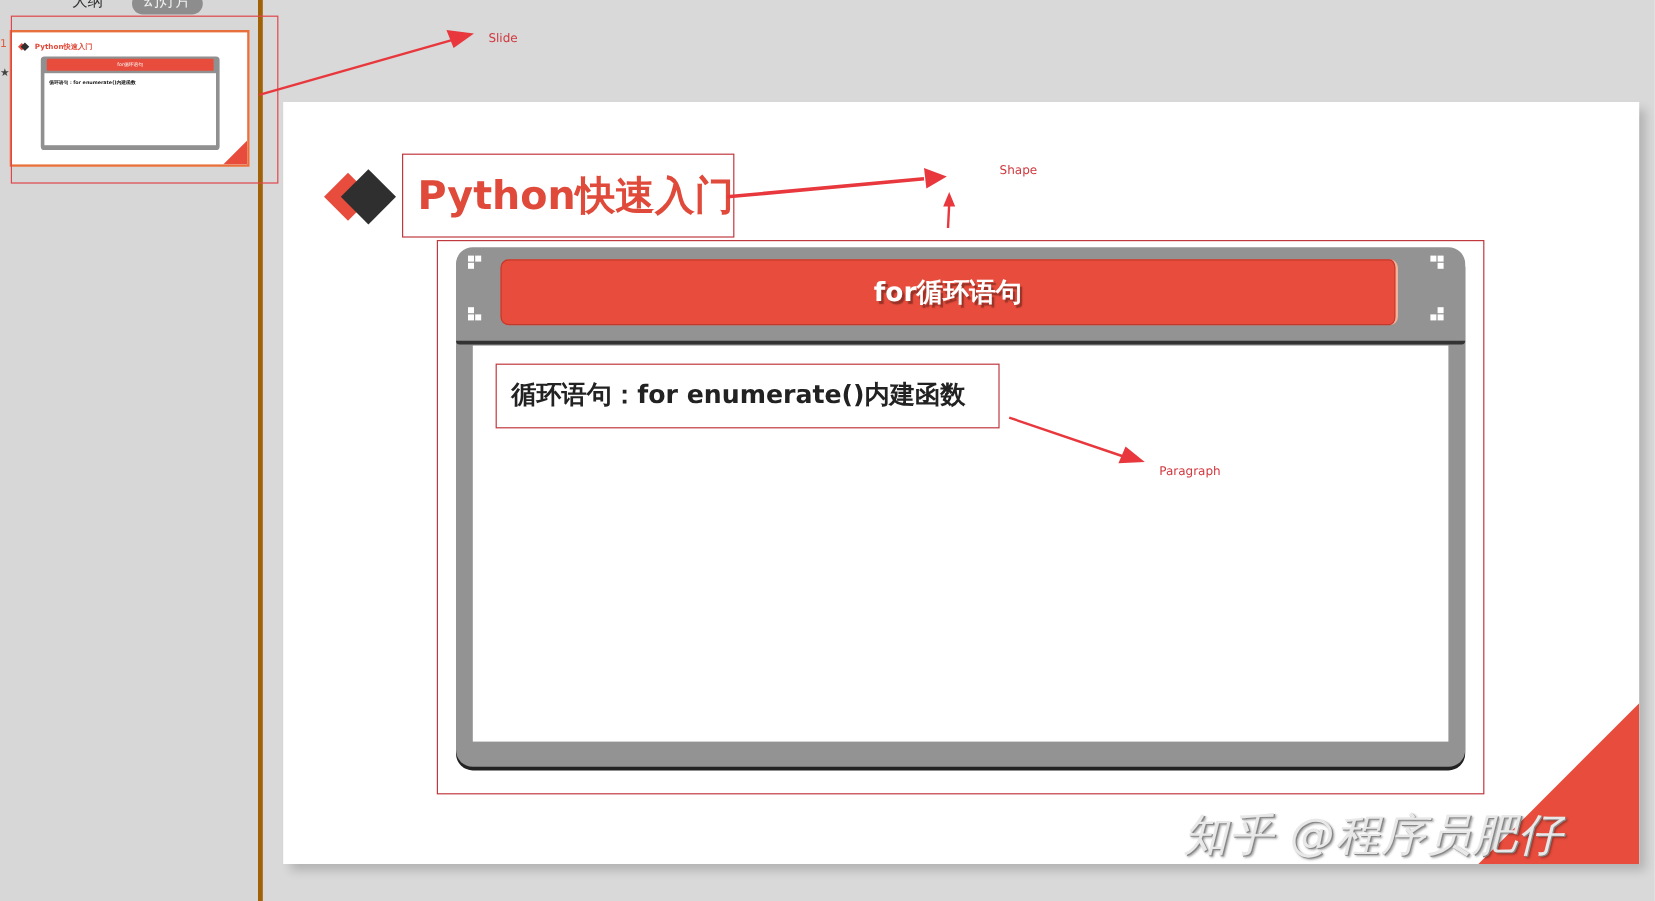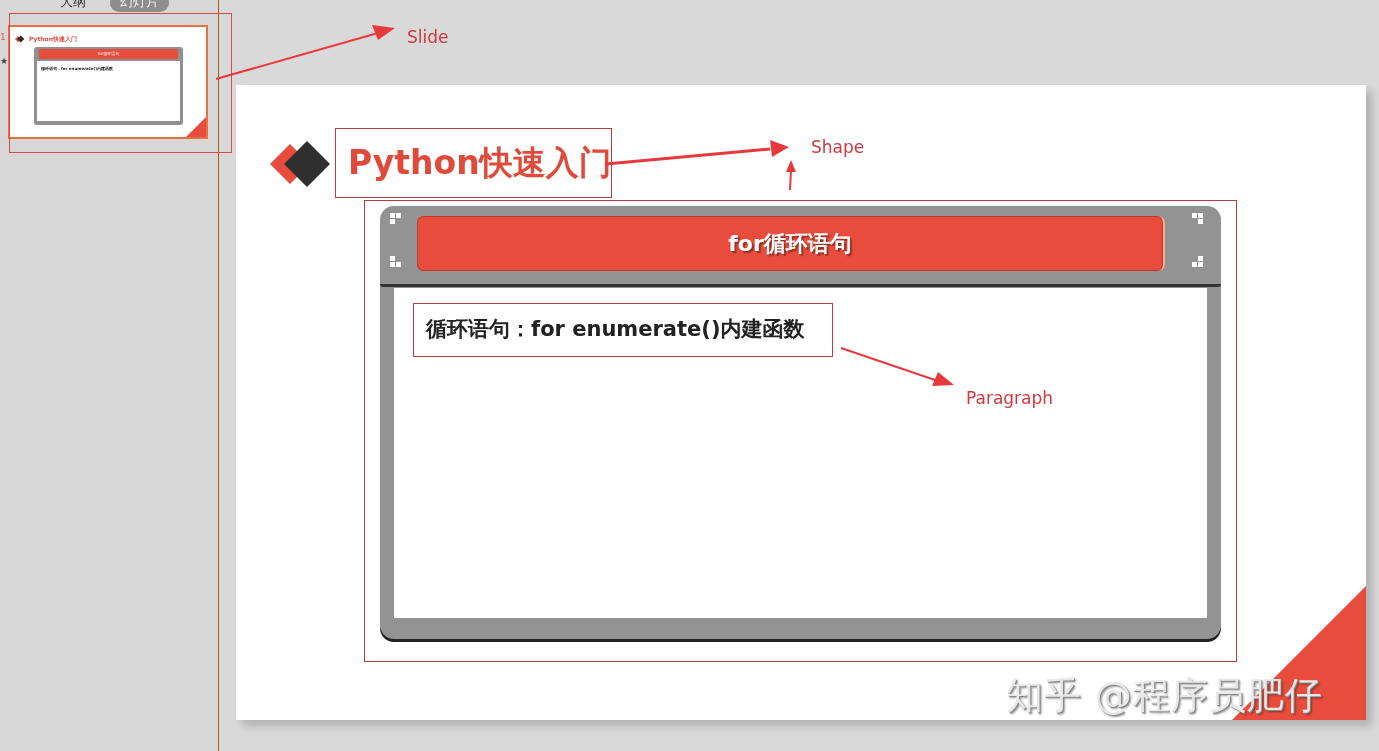--- a/index.html
+++ b/index.html
@@ -1,20 +1,20 @@
 <!DOCTYPE html>
 <html><head>
 <meta charset="utf-8">
 <style>
   * { box-sizing: border-box; margin: 0; padding: 0; }
   html, body { width: 1379px; height: 751px; overflow: hidden; }
   body { background: #d9d9d9; font-family: "DejaVu Sans", "Liberation Sans", sans-serif; position: relative; }
 
   
-  .left-pane { position: absolute; left: 0; top: 0; width: 219px; height: 751px; background: #d7d7d7; border-right: 1px solid #a16207; }
+  .left-pane { position: absolute; left: 0; top: 0; width: 219px; height: 751px; background: #d7d7d7; border-right: 4px solid #a16207; }
   .pane-tabs { position: absolute; top: -6px; left: 50px; display: flex; gap: 14px; align-items: center; }
   .pane-tab { font-size: 13px; color: #333; padding: 1px 10px; border-radius: 10px; height: 18px; line-height: 14px; }
   .pane-tab.active { background: #8d8d8d; color: #f0f0f0; }
   .slide-num { position: absolute; left: 0; top: 32px; font-size: 9px; color: #e05a3a; }
   .star { position: absolute; left: 0; top: 56px; font-size: 9px; color: #444; }
 
   .thumb-annot { position: absolute; left: 9px; top: 13px; width: 223px; height: 140px; border: 1px solid #e0474c; }
   .thumb { position: absolute; left: 8px; top: 25px; width: 200px; height: 114px; background: #fff; border: 2px solid #e8703d; overflow: hidden; }
   .thumb .t-logo { position: absolute; left: 5px; top: 8px; width: 10px; height: 8px; }
   .thumb .t-title { position: absolute; left: 19px; top: 8px; font-size: 6px; color: #e04a3a; font-weight: bold; }
@@ -38,24 +38,24 @@
   .frame-header-shadow { position: absolute; left: 0; top: 78px; width: 841px; height: 3px; background: #333; border-radius: 0 0 14px 14px; }
   .header-bar { position: absolute; left: 37px; top: 10px; width: 748px; height: 55px; background: #e74c3c; border-radius: 7px; border-right: 2px solid #f3b29a; box-shadow: inset 0 0 0 1px #c0392b; display: flex; align-items: center; justify-content: center; }
   .header-text { color: #fff; font-size: 22px; font-weight: bold; text-shadow: 2px 2px 1px rgba(0,0,0,0.35); }
   .content-area { position: absolute; left: 14px; top: 82px; width: 813px; height: 330px; background: #fff; }
   .dots { position: absolute; width: 14px; height: 14px; }
   .dots i { position: absolute; width: 5px; height: 5px; background: #fff; }
 
   .para-box { position: absolute; left: 177px; top: 218px; width: 420px; height: 54px; border: 1px solid #c0393f; }
   .para-text { position: absolute; left: 12px; top: 11px; font-size: 21px; font-weight: bold; color: #222; white-space: nowrap; }
 
-  .watermark { position: absolute; left: 770px; top: 586px; font-size: 37px; color: #e8e8e8; white-space: nowrap; text-shadow: 1px 1px 0 #888, 2px 2px 2px rgba(0,0,0,0.4); letter-spacing: 1px; }
+  .watermark { position: absolute; left: 750px; top: 586px; font-size: 37px; color: #e8e8e8; white-space: nowrap; text-shadow: 1px 1px 0 #888, 2px 2px 2px rgba(0,0,0,0.4); letter-spacing: 1px; font-style: italic; }
 
   
-  .annot-label { position: absolute; font-size: 17px; color: #d0393f; font-family: "DejaVu Sans", sans-serif; }
+  .annot-label { position: absolute; font-size: 10px; color: #d0393f; font-family: "DejaVu Sans", sans-serif; }
   svg.arrows { position: absolute; left: 0; top: 0; width: 1379px; height: 751px; pointer-events: none; }
 </style>
 </head>
 <body>
 
 <div class="left-pane">
   <div class="pane-tabs">
     <span class="pane-tab">大纲</span>
     <span class="pane-tab active">幻灯片</span>
   </div>
@@ -138,14 +138,14 @@
   <polygon points="789,147 770,140 772,157" fill="#e8383d"></polygon>
 
   <line x1="790" y1="190" x2="791" y2="170" stroke="#e8383d" stroke-width="2"></line>
   <polygon points="791,160 786,172 796,172" fill="#e8383d"></polygon>
 
   <line x1="841" y1="348" x2="935" y2="380" stroke="#e8383d" stroke-width="2"></line>
   <polygon points="954,385 938,372 932,386" fill="#e8383d"></polygon>
 </svg>
 
 <span class="annot-label" style="left:407px;top:27px;">Slide</span>
-<span class="annot-label" style="left:811px;top:137px;">Shape</span>
+<span class="annot-label" style="left:833px;top:137px;">Shape</span>
 <span class="annot-label" style="left:966px;top:388px;">Paragraph</span>
 
 </body></html>

